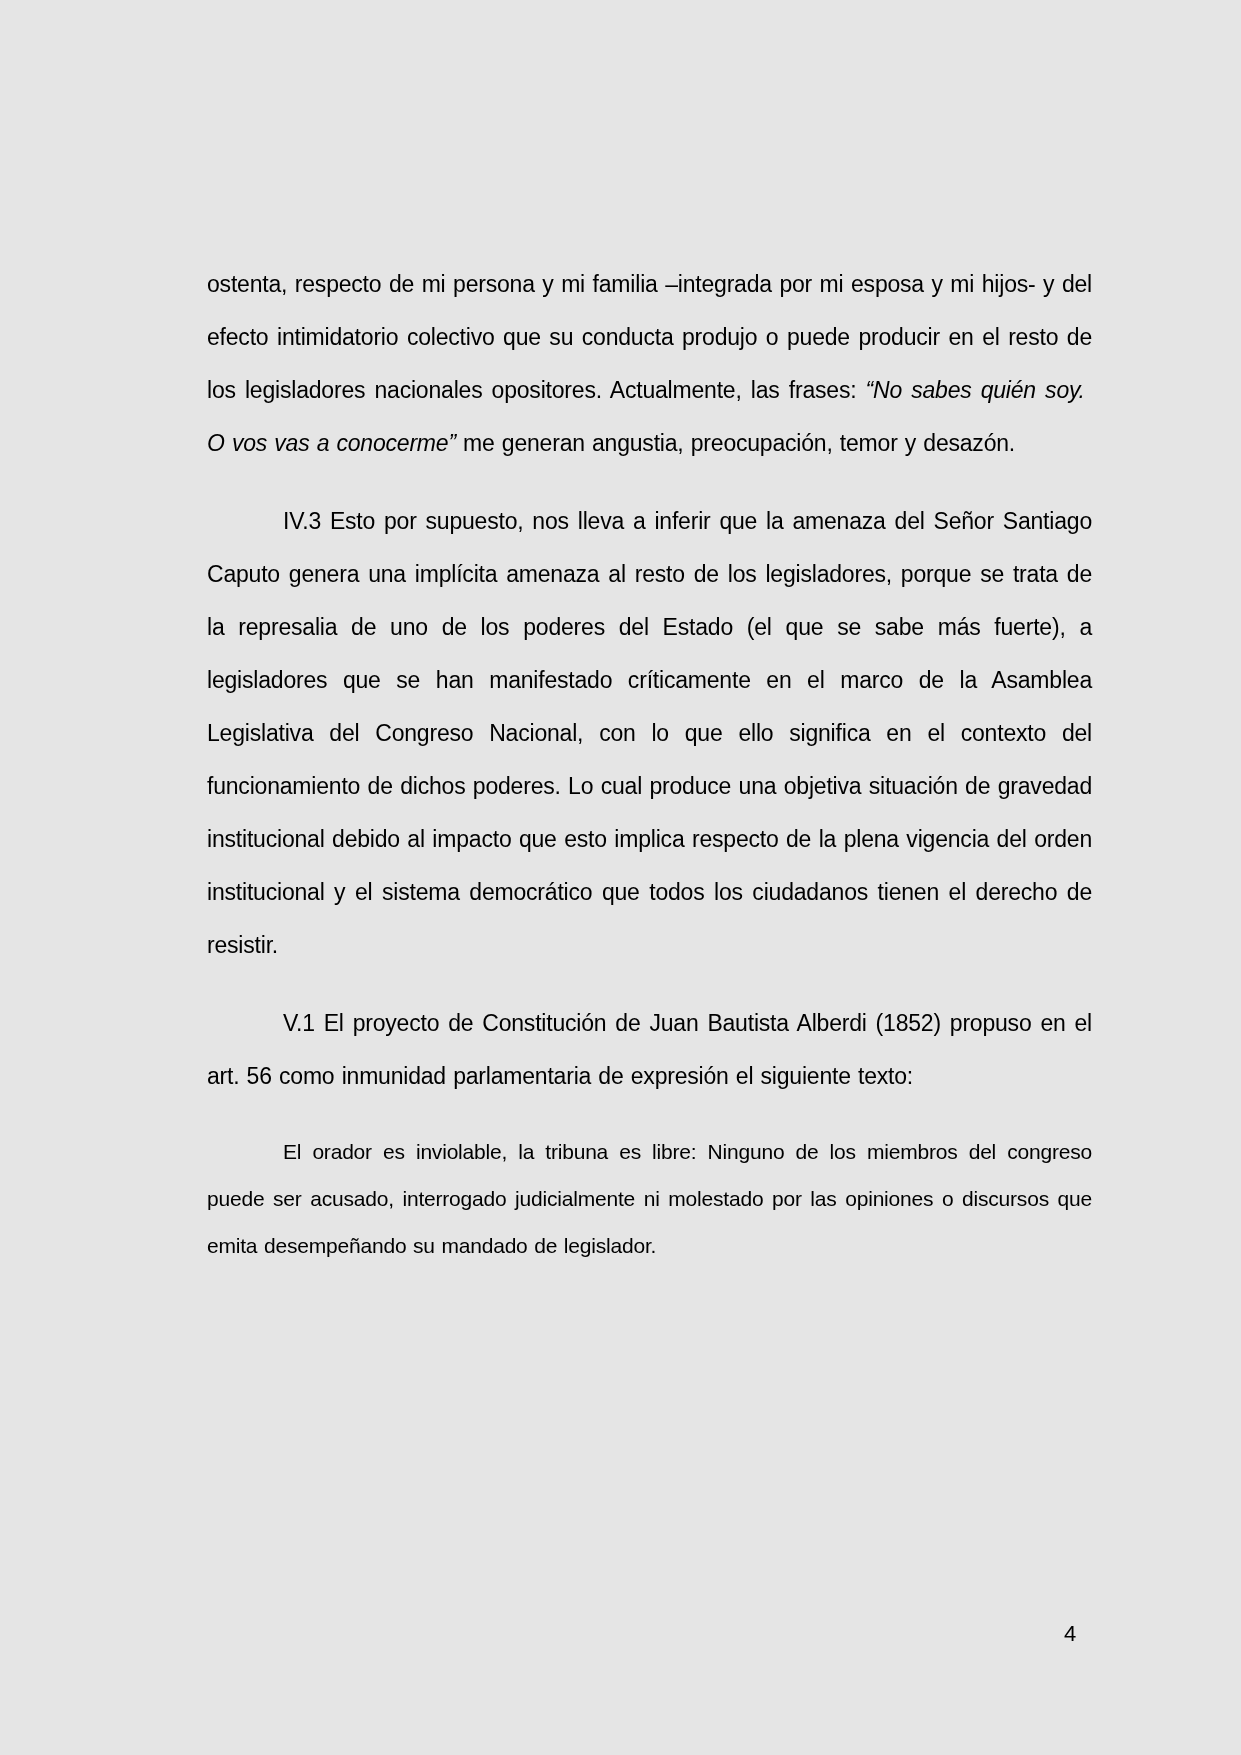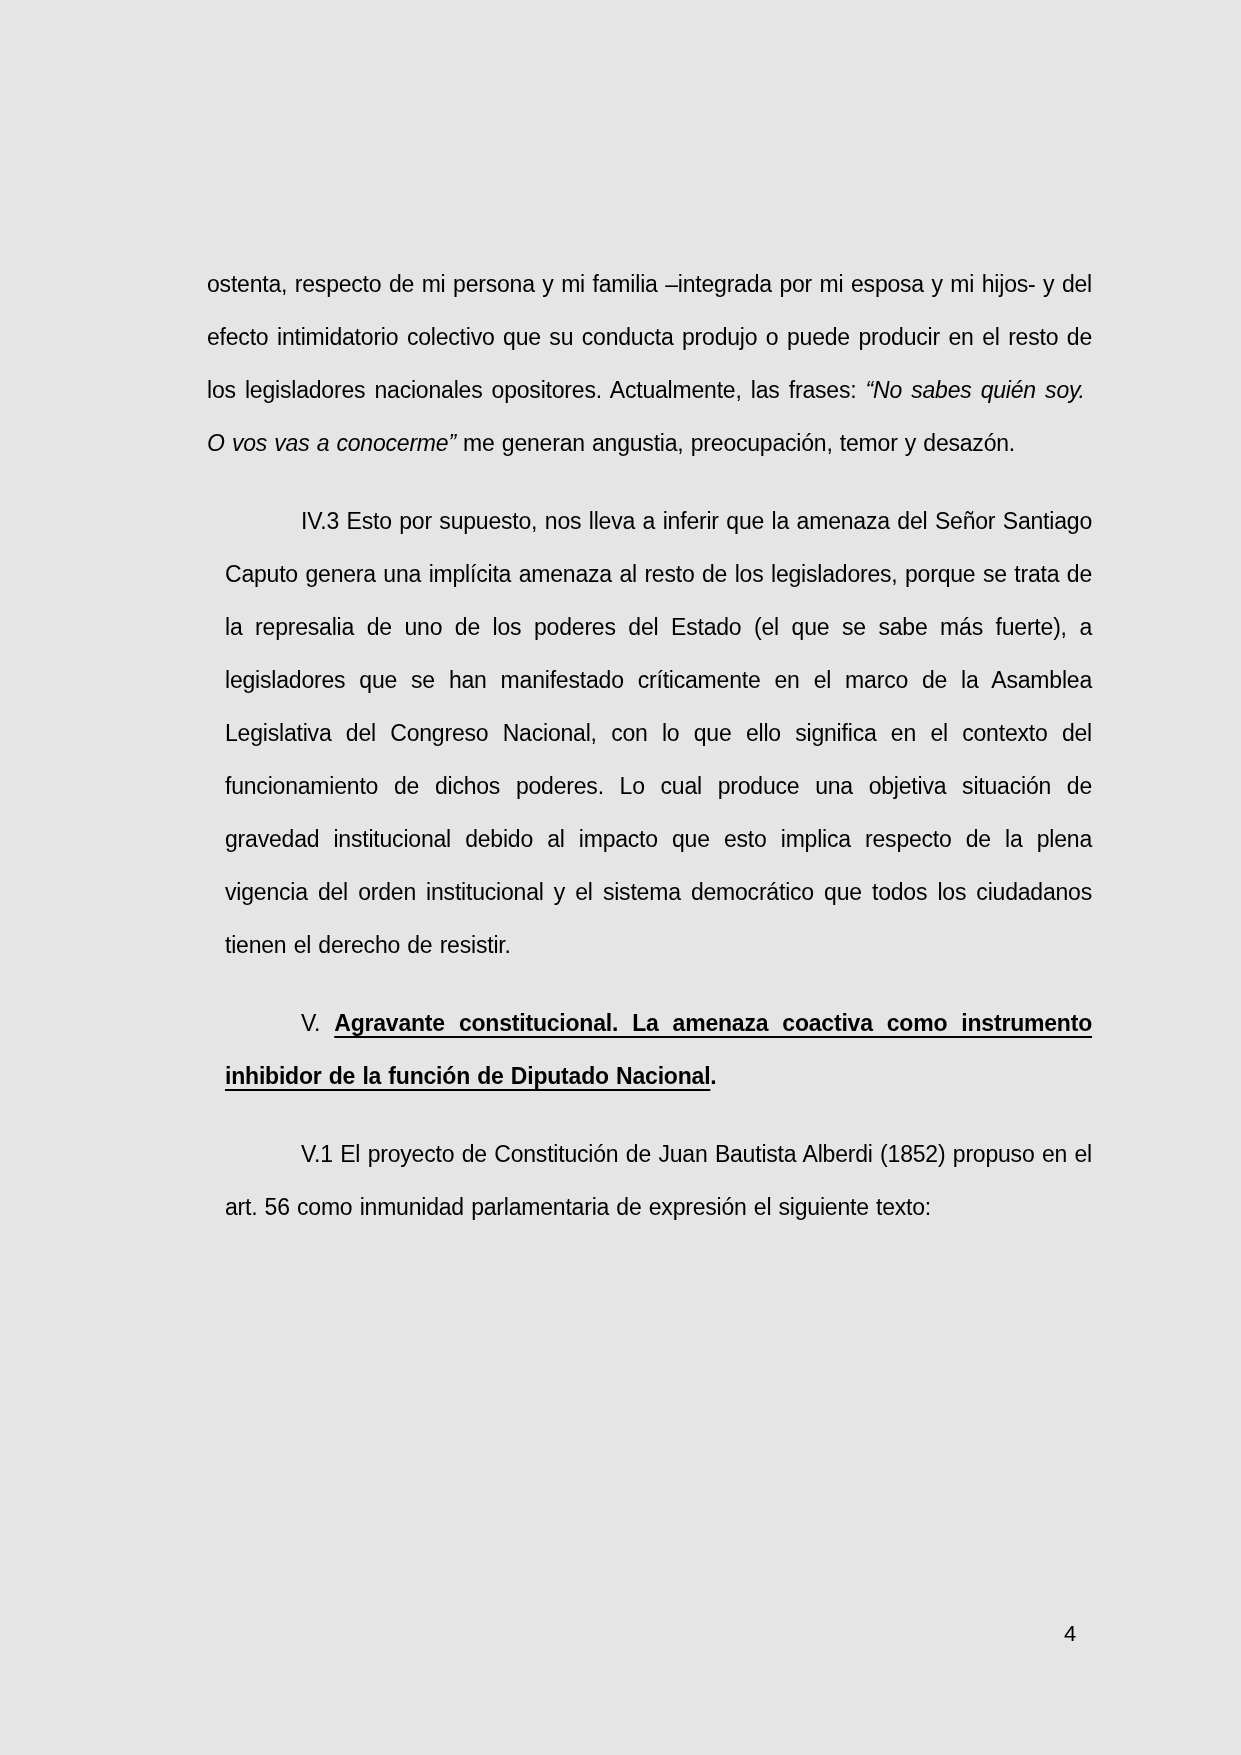--- a/index.html
+++ b/index.html
@@ -29,21 +29,20 @@
   .para {
     margin: 0 0 25px 0;
     font-size: 23px;
     line-height: 53px;
     text-align: justify;
     letter-spacing: -0.2px;
     word-spacing: 1px;
   }
   .indent {
     text-indent: 76px;
-    margin-left: 18px;
   }
   .italic {
     font-style: italic;
   }
   .heading-title {
     font-weight: bold;
     text-decoration: underline;
     text-underline-offset: 5px;
     text-decoration-thickness: 2px;
   }
@@ -71,22 +70,22 @@
 <body>
 
 <div class="page">
 
   <div class="content">
 
     <p class="para"><span>ostenta, respecto de mi persona y mi familia –integrada por mi esposa y mi hijos- y del efecto intimidatorio colectivo que su conducta produjo o puede producir en el resto de los legisladores nacionales opositores. Actualmente, las frases: </span><span class="italic">“No sabes quién soy.&nbsp; O vos vas a conocerme”</span><span> me generan angustia, preocupación, temor y desazón.</span></p>
 
     <p class="para indent">IV.3 Esto por supuesto, nos lleva a inferir que la amenaza del Señor Santiago Caputo genera una implícita amenaza al resto de los legisladores, porque se trata de la represalia de uno de los poderes del Estado (el que se sabe más fuerte), a legisladores que se han manifestado críticamente en el marco de la Asamblea Legislativa del Congreso Nacional, con lo que ello significa en el contexto del funcionamiento de dichos poderes. Lo cual produce una objetiva situación de gravedad institucional debido al impacto que esto implica respecto de la plena vigencia del orden institucional y el sistema democrático que todos los ciudadanos tienen el derecho de resistir.</p>
 
-    <p class="para indent"><span>V. </span><span class="heading-title">Agravante constitucional. La amenaza coactiva como instrumento inhibidor de la función de Diputado Nacional</span><span class="heading-period">.</span></p>
 
     <p class="para indent">V.1 El proyecto de Constitución de Juan Bautista Alberdi (1852) propuso en el art. 56 como inmunidad parlamentaria de expresión el siguiente texto:</p>
 
+    <p class="blockquote">El orador es inviolable, la tribuna es libre: Ninguno de los miembros del congreso puede ser acusado, interrogado judicialmente ni molestado por las opiniones o discursos que emita desempeñando su mandado de legislador.</p>
 
   </div>
 
   <div class="page-number">4</div>
 
 </div>
 
 </body></html>

